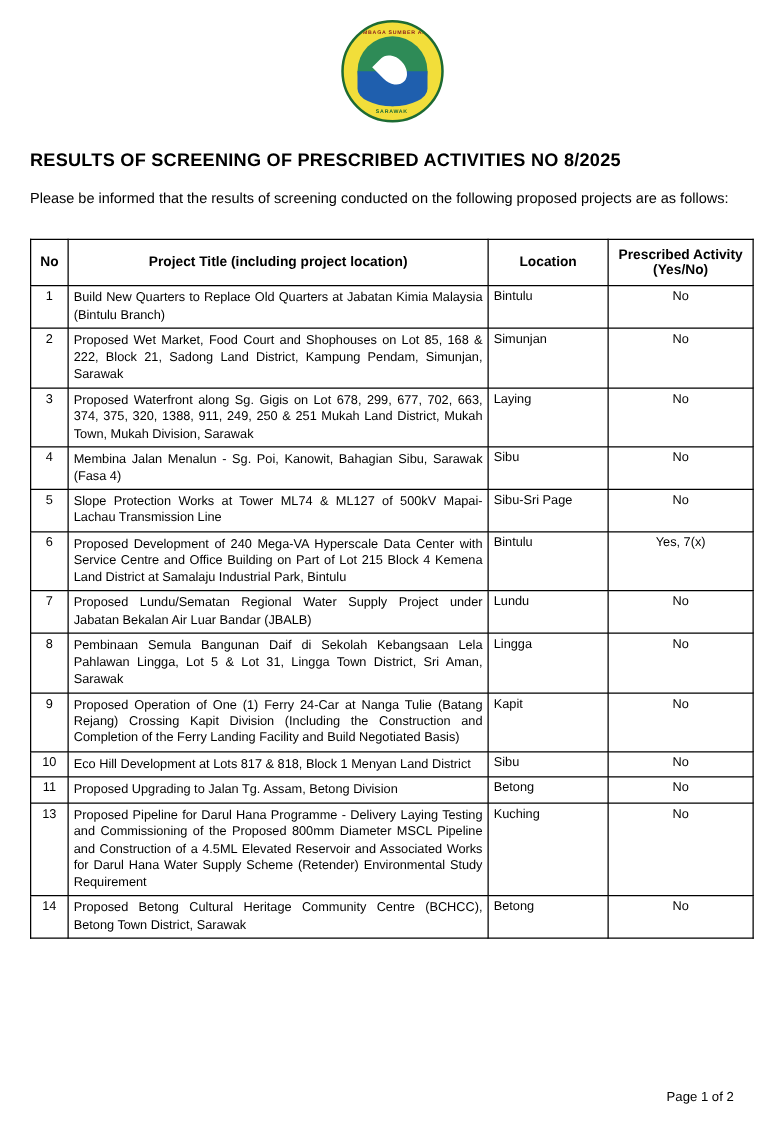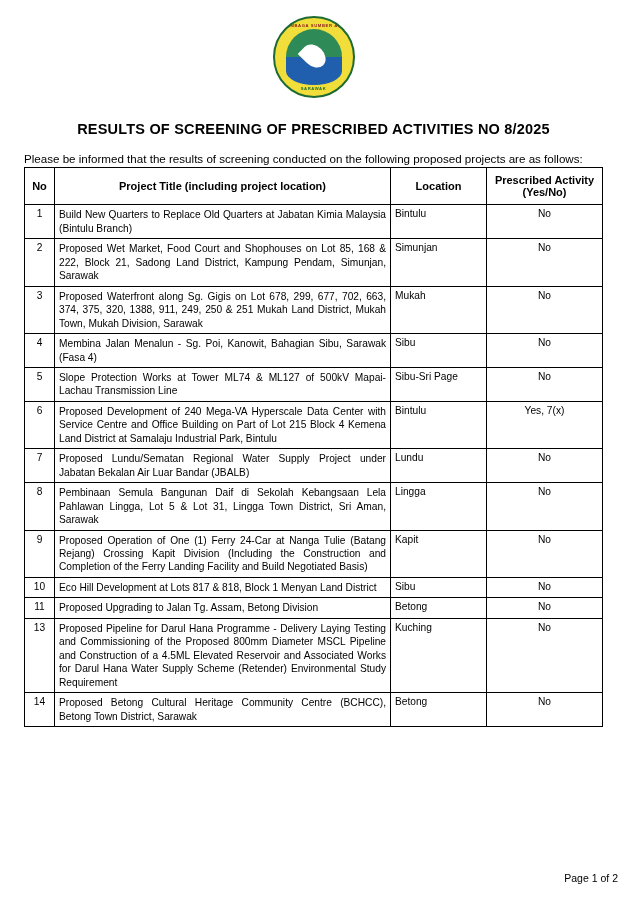--- a/index.html
+++ b/index.html
@@ -80,28 +80,28 @@
     width: 20px;
     height: 26px;
     background: #ffffff;
     border-radius: 0 50% 50% 50%;
     transform: rotate(-45deg);
     margin-top: -2px;
   }
   h1.title {
     font-size: 14.5px;
     font-weight: bold;
-    text-align: center;
+    text-align: left;
     margin: 23px 0 14px 0;
     letter-spacing: .2px;
   }
   p.intro {
     font-size: 11.6px;
     line-height: 1.42;
-    margin: 0 0 0 0;
+    margin: 0 0 24px 0;
     text-align: left;
   }
   table.results {
     width: 100%;
     border-collapse: collapse;
     table-layout: fixed;
     font-size: 10.2px;
   }
   table.results th,
   table.results td {
@@ -132,21 +132,21 @@
   td.loc {
     text-align: left;
     vertical-align: top;
   }
   td.act {
     text-align: center;
     vertical-align: top;
   }
   .footer {
     position: absolute;
-    right: 9px;
+    right: 40px;
     bottom: 14px;
     font-size: 10.5px;
   }
 </style>
 </head>
 <body>
 
 <div class="page">
 
   <div class="logo-wrap">
@@ -187,21 +187,21 @@
       </tr>
       <tr>
         <td class="no">2</td>
         <td class="title">Proposed Wet Market, Food Court and Shophouses on Lot 85, 168 &amp; 222, Block 21, Sadong Land District, Kampung Pendam, Simunjan, Sarawak</td>
         <td class="loc">Simunjan</td>
         <td class="act">No</td>
       </tr>
       <tr>
         <td class="no">3</td>
         <td class="title">Proposed Waterfront along Sg. Gigis on Lot 678, 299, 677, 702, 663, 374, 375, 320, 1388, 911, 249, 250 &amp; 251 Mukah Land District, Mukah Town, Mukah Division, Sarawak</td>
-        <td class="loc">Mukah</td>
+        <td class="loc">Laying</td>
         <td class="act">No</td>
       </tr>
       <tr>
         <td class="no">4</td>
         <td class="title">Membina Jalan Menalun - Sg. Poi, Kanowit, Bahagian Sibu, Sarawak (Fasa 4)</td>
         <td class="loc">Sibu</td>
         <td class="act">No</td>
       </tr>
       <tr>
         <td class="no">5</td>

